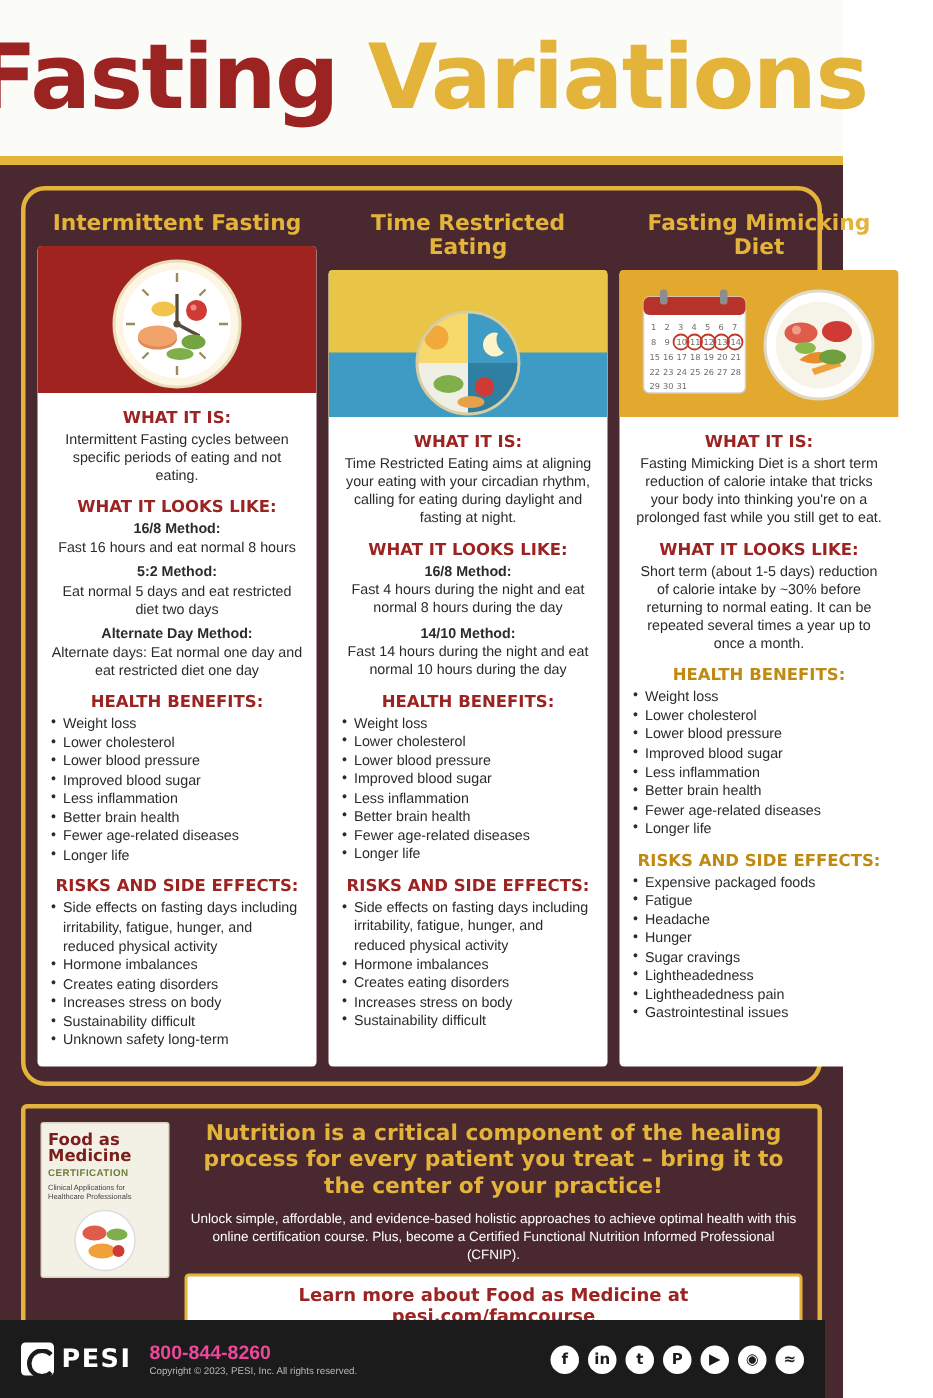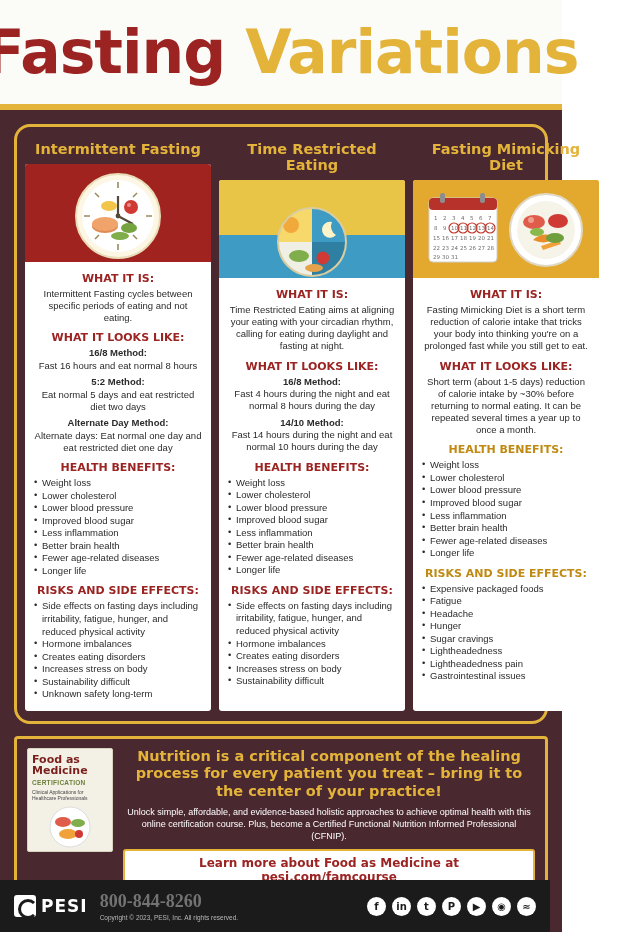--- a/index.html
+++ b/index.html
@@ -124,21 +124,21 @@
   .pesi-mark {
     width: 22px; height: 22px; background: #ffffff; border-radius: 3px;
     position: relative;
   }
   .pesi-mark::before{
     content:""; position:absolute; left:4px; top:4px; width:14px; height:14px;
     border-radius: 50%; border: 3px solid #1b1b1b; border-right-color: transparent;
   }
   .pesi-word { color: #fff; font-weight: bold; font-size: 17px; letter-spacing: 1px; font-family: "DejaVu Sans", sans-serif;}
   .foot-mid { margin-left: 12px; }
-  .foot-phone { color: #737373; font-weight: bold; font-size: 18px; font-family: Liberation Serif, serif; }
+  .foot-phone { color: #ec4899; font-weight: bold; font-size: 13px; }
   .foot-copy { color: #b9b9b9; font-size: 6.5px; margin-top: 2px; }
   .socials { margin-left: auto; display: flex; gap: 6px; }
   .soc {
     width: 19px; height: 19px; border-radius: 50%;
     background: #ffffff; color: #1b1b1b;
     font-size: 10px; font-weight: bold;
     display: flex; align-items: center; justify-content: center;
     font-family: "DejaVu Sans", sans-serif;
   }
   .soc.rss { background: #ffffff; color: #1b1b1b; }

